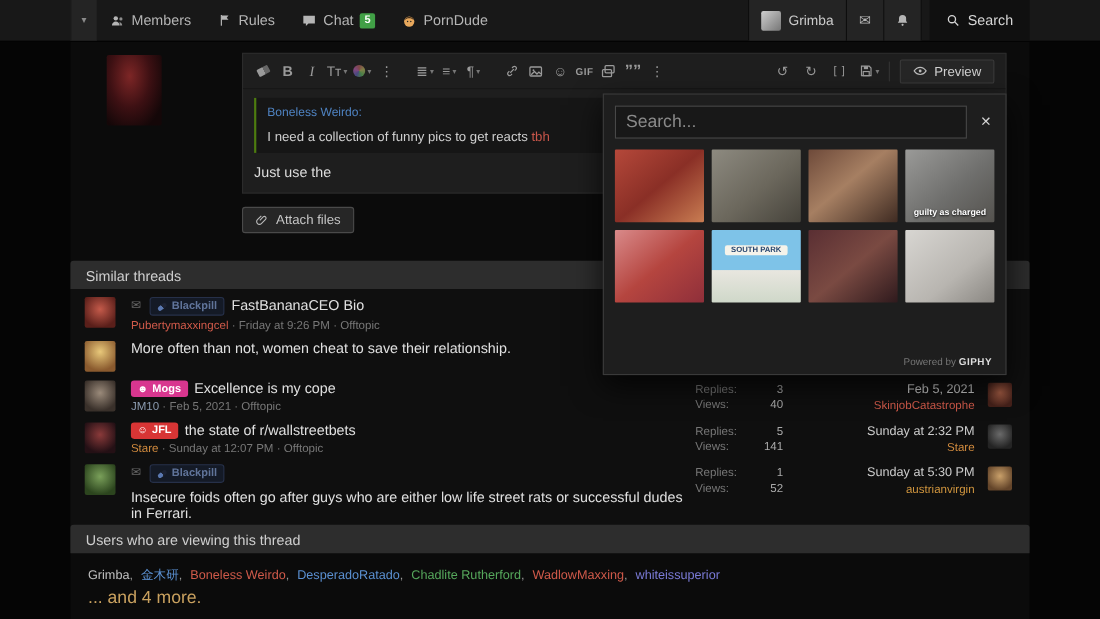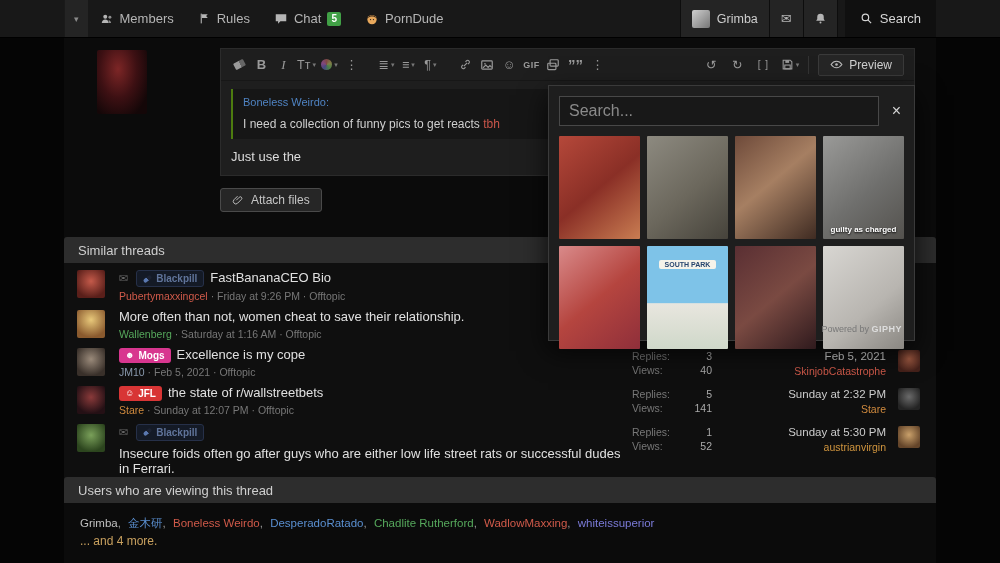--- a/index.html
+++ b/index.html
@@ -46,21 +46,21 @@
   .editor-text{color:#ddd;font-size:13px;margin-top:10px}
   .attach-btn{position:absolute;left:220px;top:188px;display:inline-flex;align-items:center;gap:7px;background:#262626;border:1px solid #4a4a4a;border-radius:3px;padding:4px 11px;color:#c5c5c5;font-size:12px;cursor:pointer}
 
   
   .gif-popup{position:absolute;left:548px;top:85px;width:367px;height:256px;background:#1e1e1e;border:1px solid #3a3a3a;box-shadow:0 10px 26px rgba(0,0,0,.75);z-index:20;padding:10px}
   .gif-search-row{display:flex;align-items:center;gap:10px}
   .gif-search{flex:1;background:#181818;border:1px solid #484848;color:#bbb;font-size:16px;padding:5px 9px;outline:none;font-family:inherit}
   .gif-search::placeholder{color:#8a8a8a}
   .gif-close{color:#d5d5d5;font-size:16px;cursor:pointer;padding:0 3px;line-height:1}
   .gif-grid{display:grid;grid-template-columns:repeat(4,1fr);gap:7px;margin-top:10px}
-  .gif-thumb{height:103px;position:relative;overflow:hidden;cursor:pointer;border-radius:1px}
+  .gif-thumb{height:66px;position:relative;overflow:hidden;cursor:pointer;border-radius:1px}
   .gif-caption{position:absolute;bottom:5px;left:0;right:0;text-align:center;color:#fff;font-size:8px;font-weight:bold;text-shadow:0 1px 2px #000}
   .gif-caption.sign{bottom:auto;top:14px;left:12px;right:12px;background:#f5f3ea;color:#27456e;border-radius:2px;padding:1px 0;font-size:7px;text-shadow:none}
   .gif-powered{position:absolute;right:12px;bottom:6px;font-size:9px;color:#777}
   .gif-powered b{color:#ddd;letter-spacing:.5px}
 
   
   .section{position:absolute;left:64px;width:872px}
   .sec-similar{top:237px}
   .sec-viewers{top:477px}
   .sec-header{height:26px;background:#2d2d2d;border-radius:3px 3px 0 0;display:flex;align-items:center;padding:0 14px;color:#cfcfcf;font-size:13px}
@@ -84,21 +84,21 @@
   .t-stats .lbl{color:#777}
   .t-stats .val{color:#aaa}
   .t-last{width:160px;flex-shrink:0;text-align:right;margin-left:14px;margin-top:2px}
   .t-last .ldate{color:#ccc;font-size:11.5px}
   .t-last .lposter{margin-top:3px;font-size:10.5px;cursor:pointer}
   .t-miniav{width:22px;height:22px;border-radius:2px;margin-left:12px;flex-shrink:0;margin-top:2px;cursor:pointer}
 
   .viewers-body{padding:12px 16px 0;font-size:11.5px;color:#aaa;line-height:1.5}
   .viewer{cursor:pointer}
   .vsep{color:#999;margin-right:4px}
-  .viewer-more{margin-top:0;color:#c9a15f;font-size:12px}
+  .viewer-more{margin-top:0;color:#c9a15f;font-size:16px}
 
   svg{display:block}
 </style>
 </head>
 <body>
 
 <div class="screen">
   <div class="content-col"></div>
 
   <nav class="nav">
@@ -302,27 +302,20 @@
           </div>
         </div>
       </div>
 
       <div class="thread-row">
         <span class="t-avatar" style="background:radial-gradient(circle at 50% 35%,#e8c87a 0%,#8a5a2e 75%)"></span>
         <div class="t-main">
           <div class="t-titleline">
             <span class="t-title">More often than not, women cheat to save their relationship.</span>
           </div>
-          <div class="t-meta">
-            <span class="t-author" style="color:#56a85c">Wallenberg</span>
-            <span>·</span>
-            <span>Saturday at 1:16 AM</span>
-            <span>·</span>
-            <span>Offtopic</span>
-          </div>
         </div>
       </div>
 
       <div class="thread-row">
         <span class="t-avatar" style="background:radial-gradient(circle at 50% 40%,#9a8a7a 0%,#39302a 75%)"></span>
         <div class="t-main">
           <div class="t-titleline">
             <span class="badge badge-mogs">
                 <span class="badge-face">☻</span>
                 <span>Mogs</span>

